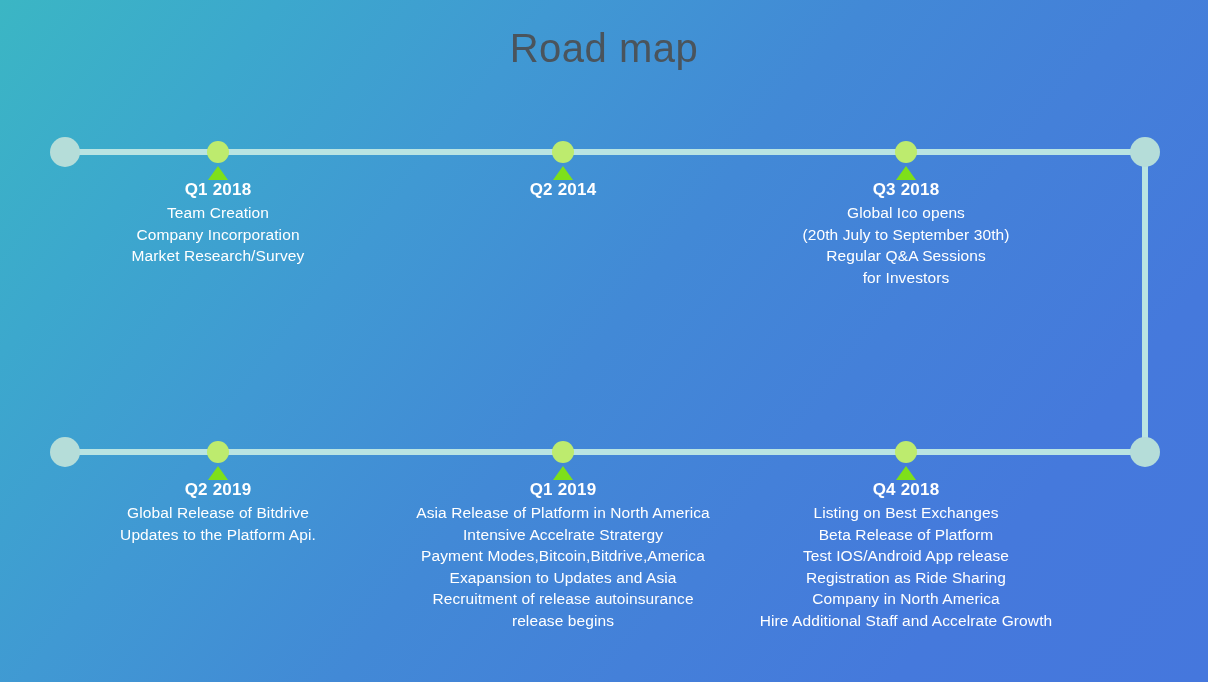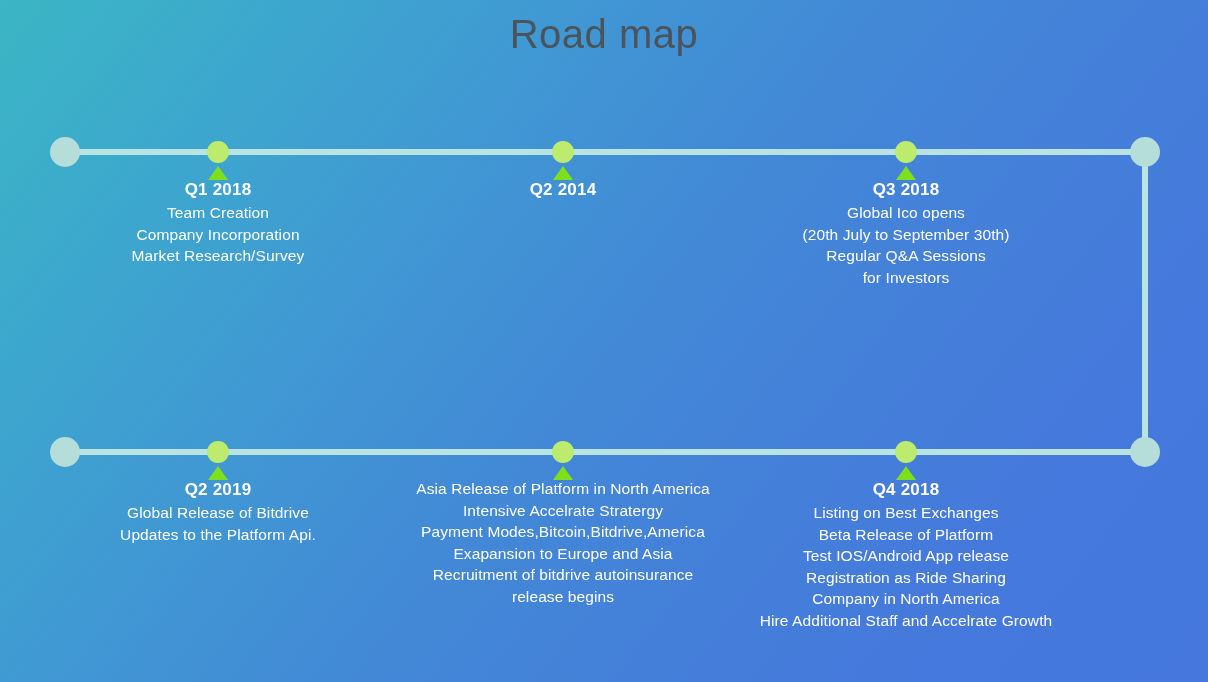--- a/index.html
+++ b/index.html
@@ -27,21 +27,21 @@
         #4289d6 50%,
         #4480d9 66%,
         #4579dc 82%,
         #4577dd 100%);
     overflow: hidden;
   }
 
   
   #page-title {
     position: absolute;
-    top: 10px;
+    top: 24px;
     left: 0;
     width: 1208px;
     text-align: center;
     font-size: 40px;
     font-weight: 400;
     letter-spacing: 0.5px;
     color: #4a545c;
     line-height: 48px;
     white-space: nowrap;
   }
@@ -196,26 +196,27 @@
           <div class="milestone-lines">
             <div class="milestone-line">Global Release of Bitdrive</div>
             <div class="milestone-line">Updates to the Platform Api.</div>
           </div>
         </div>
       </div>
       <div class="milestone" style="left: 563px; top: 452px;">
         <div class="milestone-marker"></div>
         <div class="milestone-pointer"></div>
         <div class="milestone-body">
+          <div class="milestone-period">Q1 2019</div>
           <div class="milestone-lines">
             <div class="milestone-line">Asia Release of Platform in North America</div>
             <div class="milestone-line">Intensive Accelrate Stratergy</div>
             <div class="milestone-line">Payment Modes,Bitcoin,Bitdrive,America</div>
-            <div class="milestone-line">Exapansion to Europe and Asia</div>
-            <div class="milestone-line">Recruitment of bitdrive autoinsurance</div>
+            <div class="milestone-line">Exapansion to Updates and Asia</div>
+            <div class="milestone-line">Recruitment of release autoinsurance</div>
             <div class="milestone-line">release begins</div>
           </div>
         </div>
       </div>
       <div class="milestone" style="left: 906px; top: 452px;">
         <div class="milestone-marker"></div>
         <div class="milestone-pointer"></div>
         <div class="milestone-body">
           <div class="milestone-period">Q4 2018</div>
           <div class="milestone-lines">

